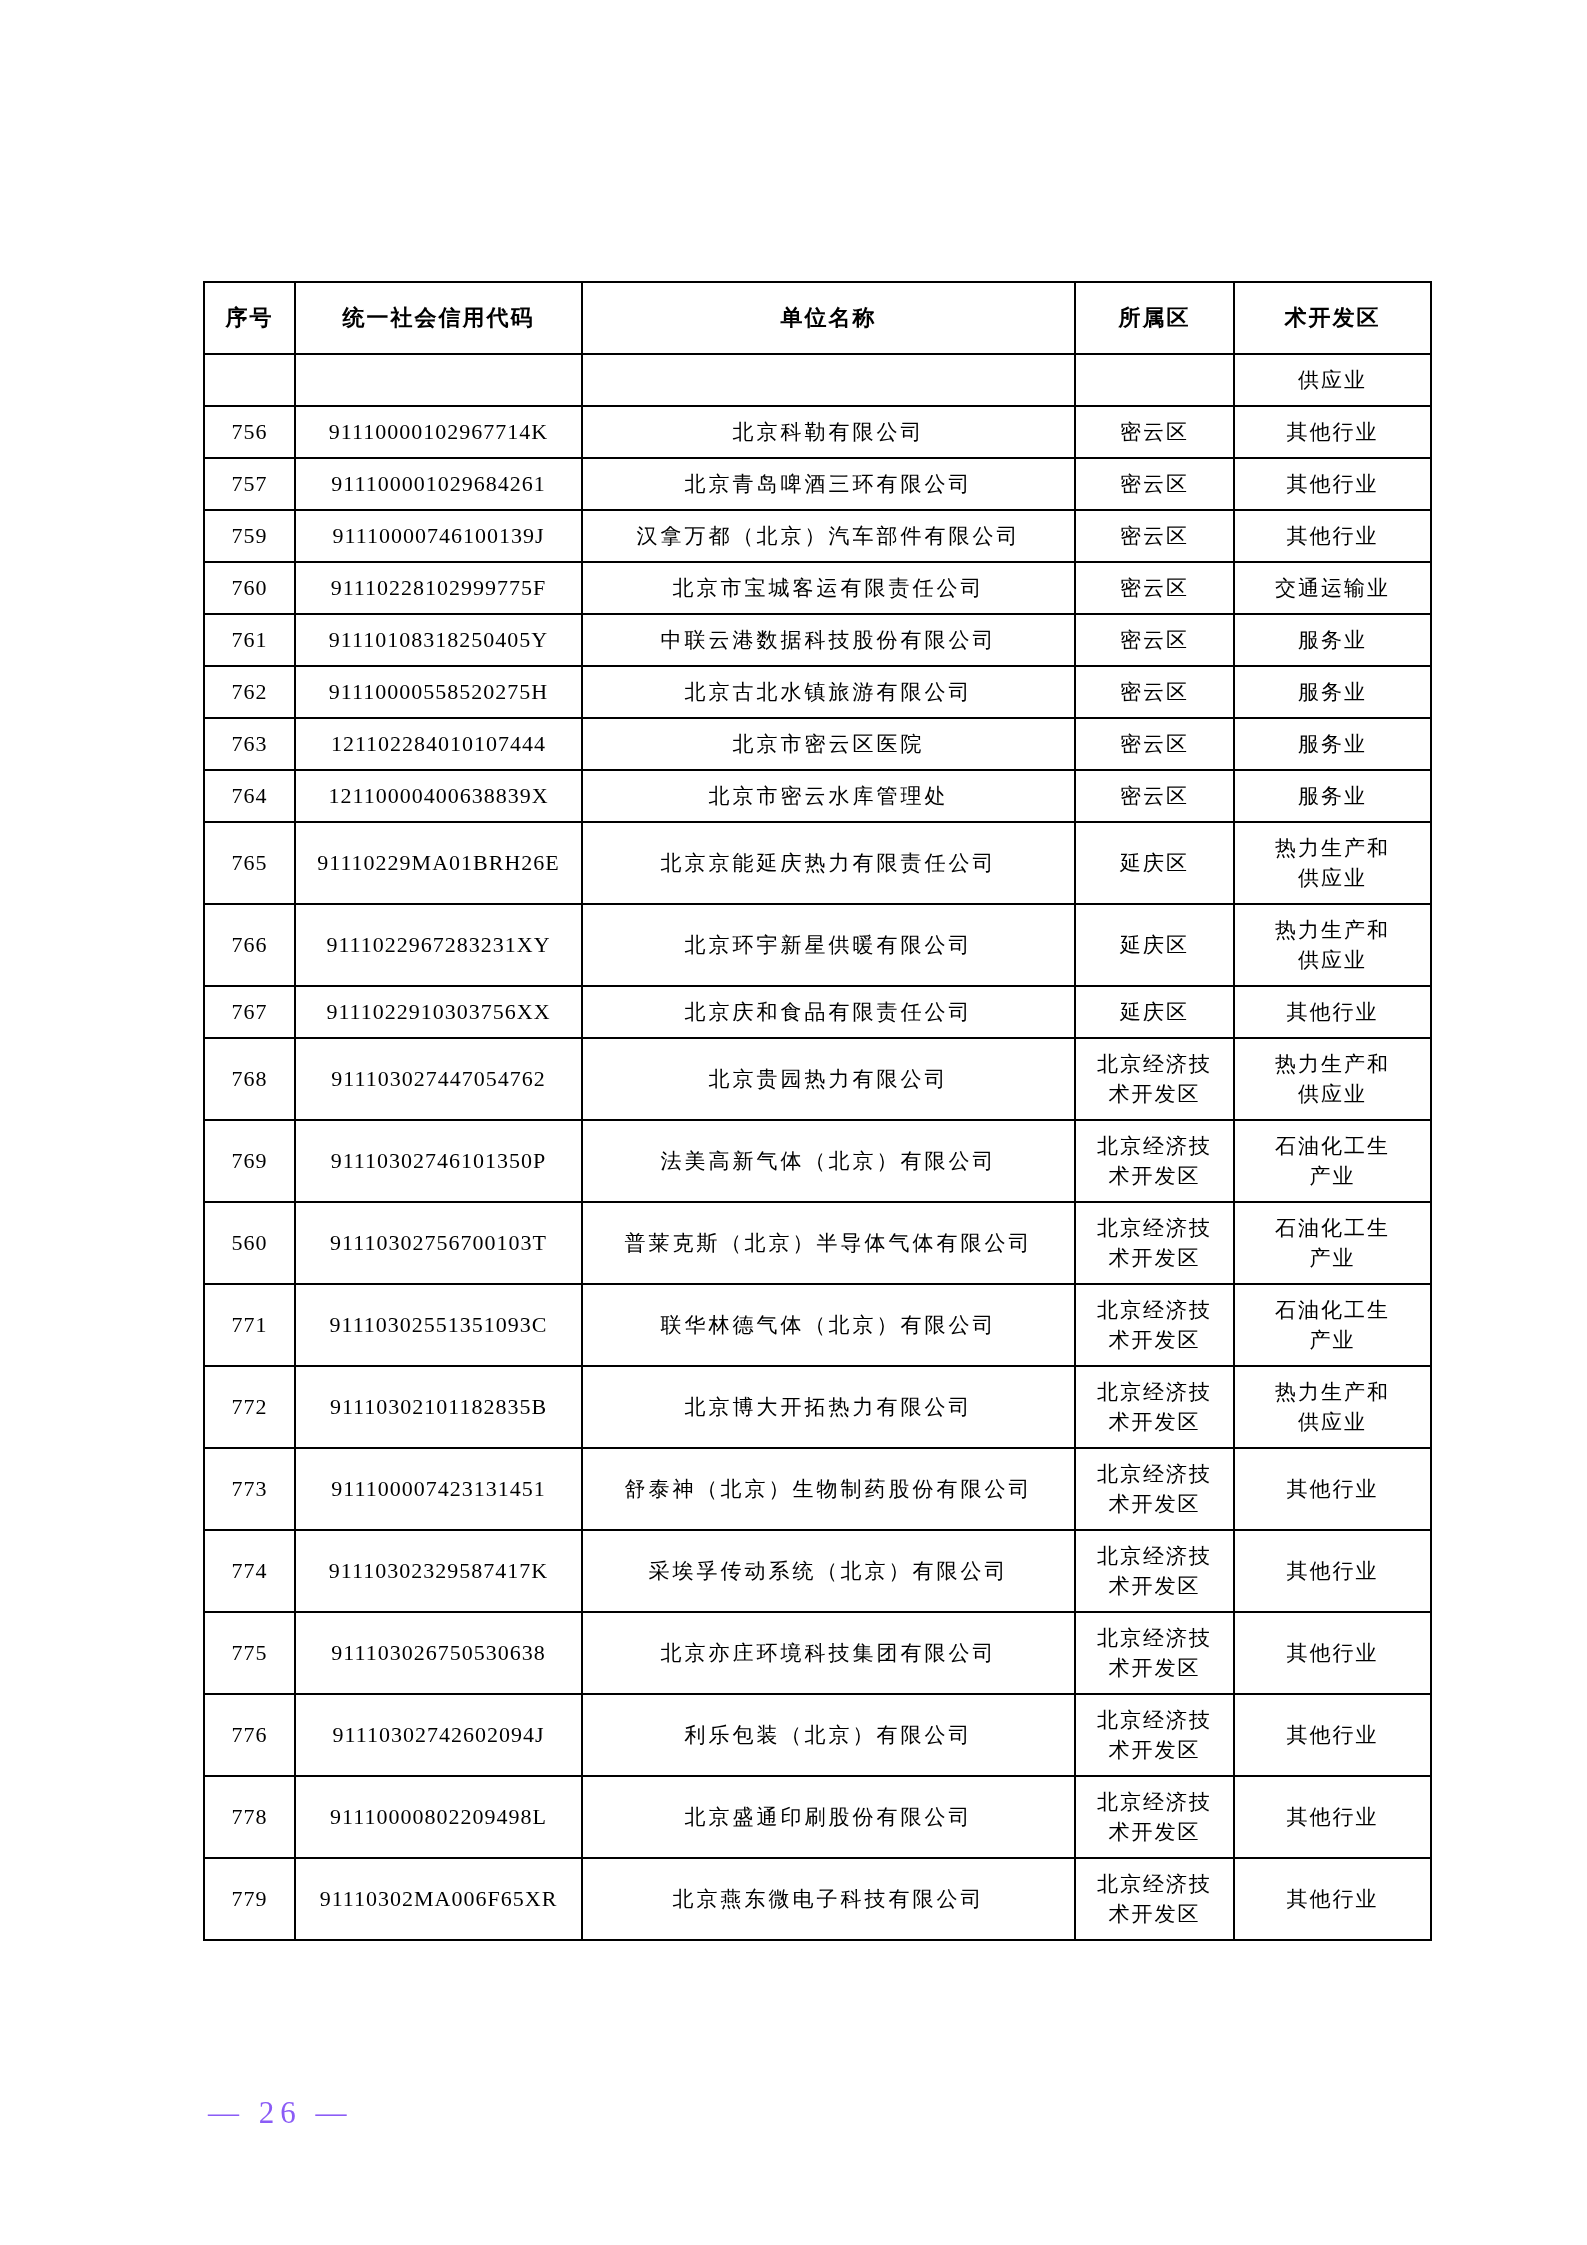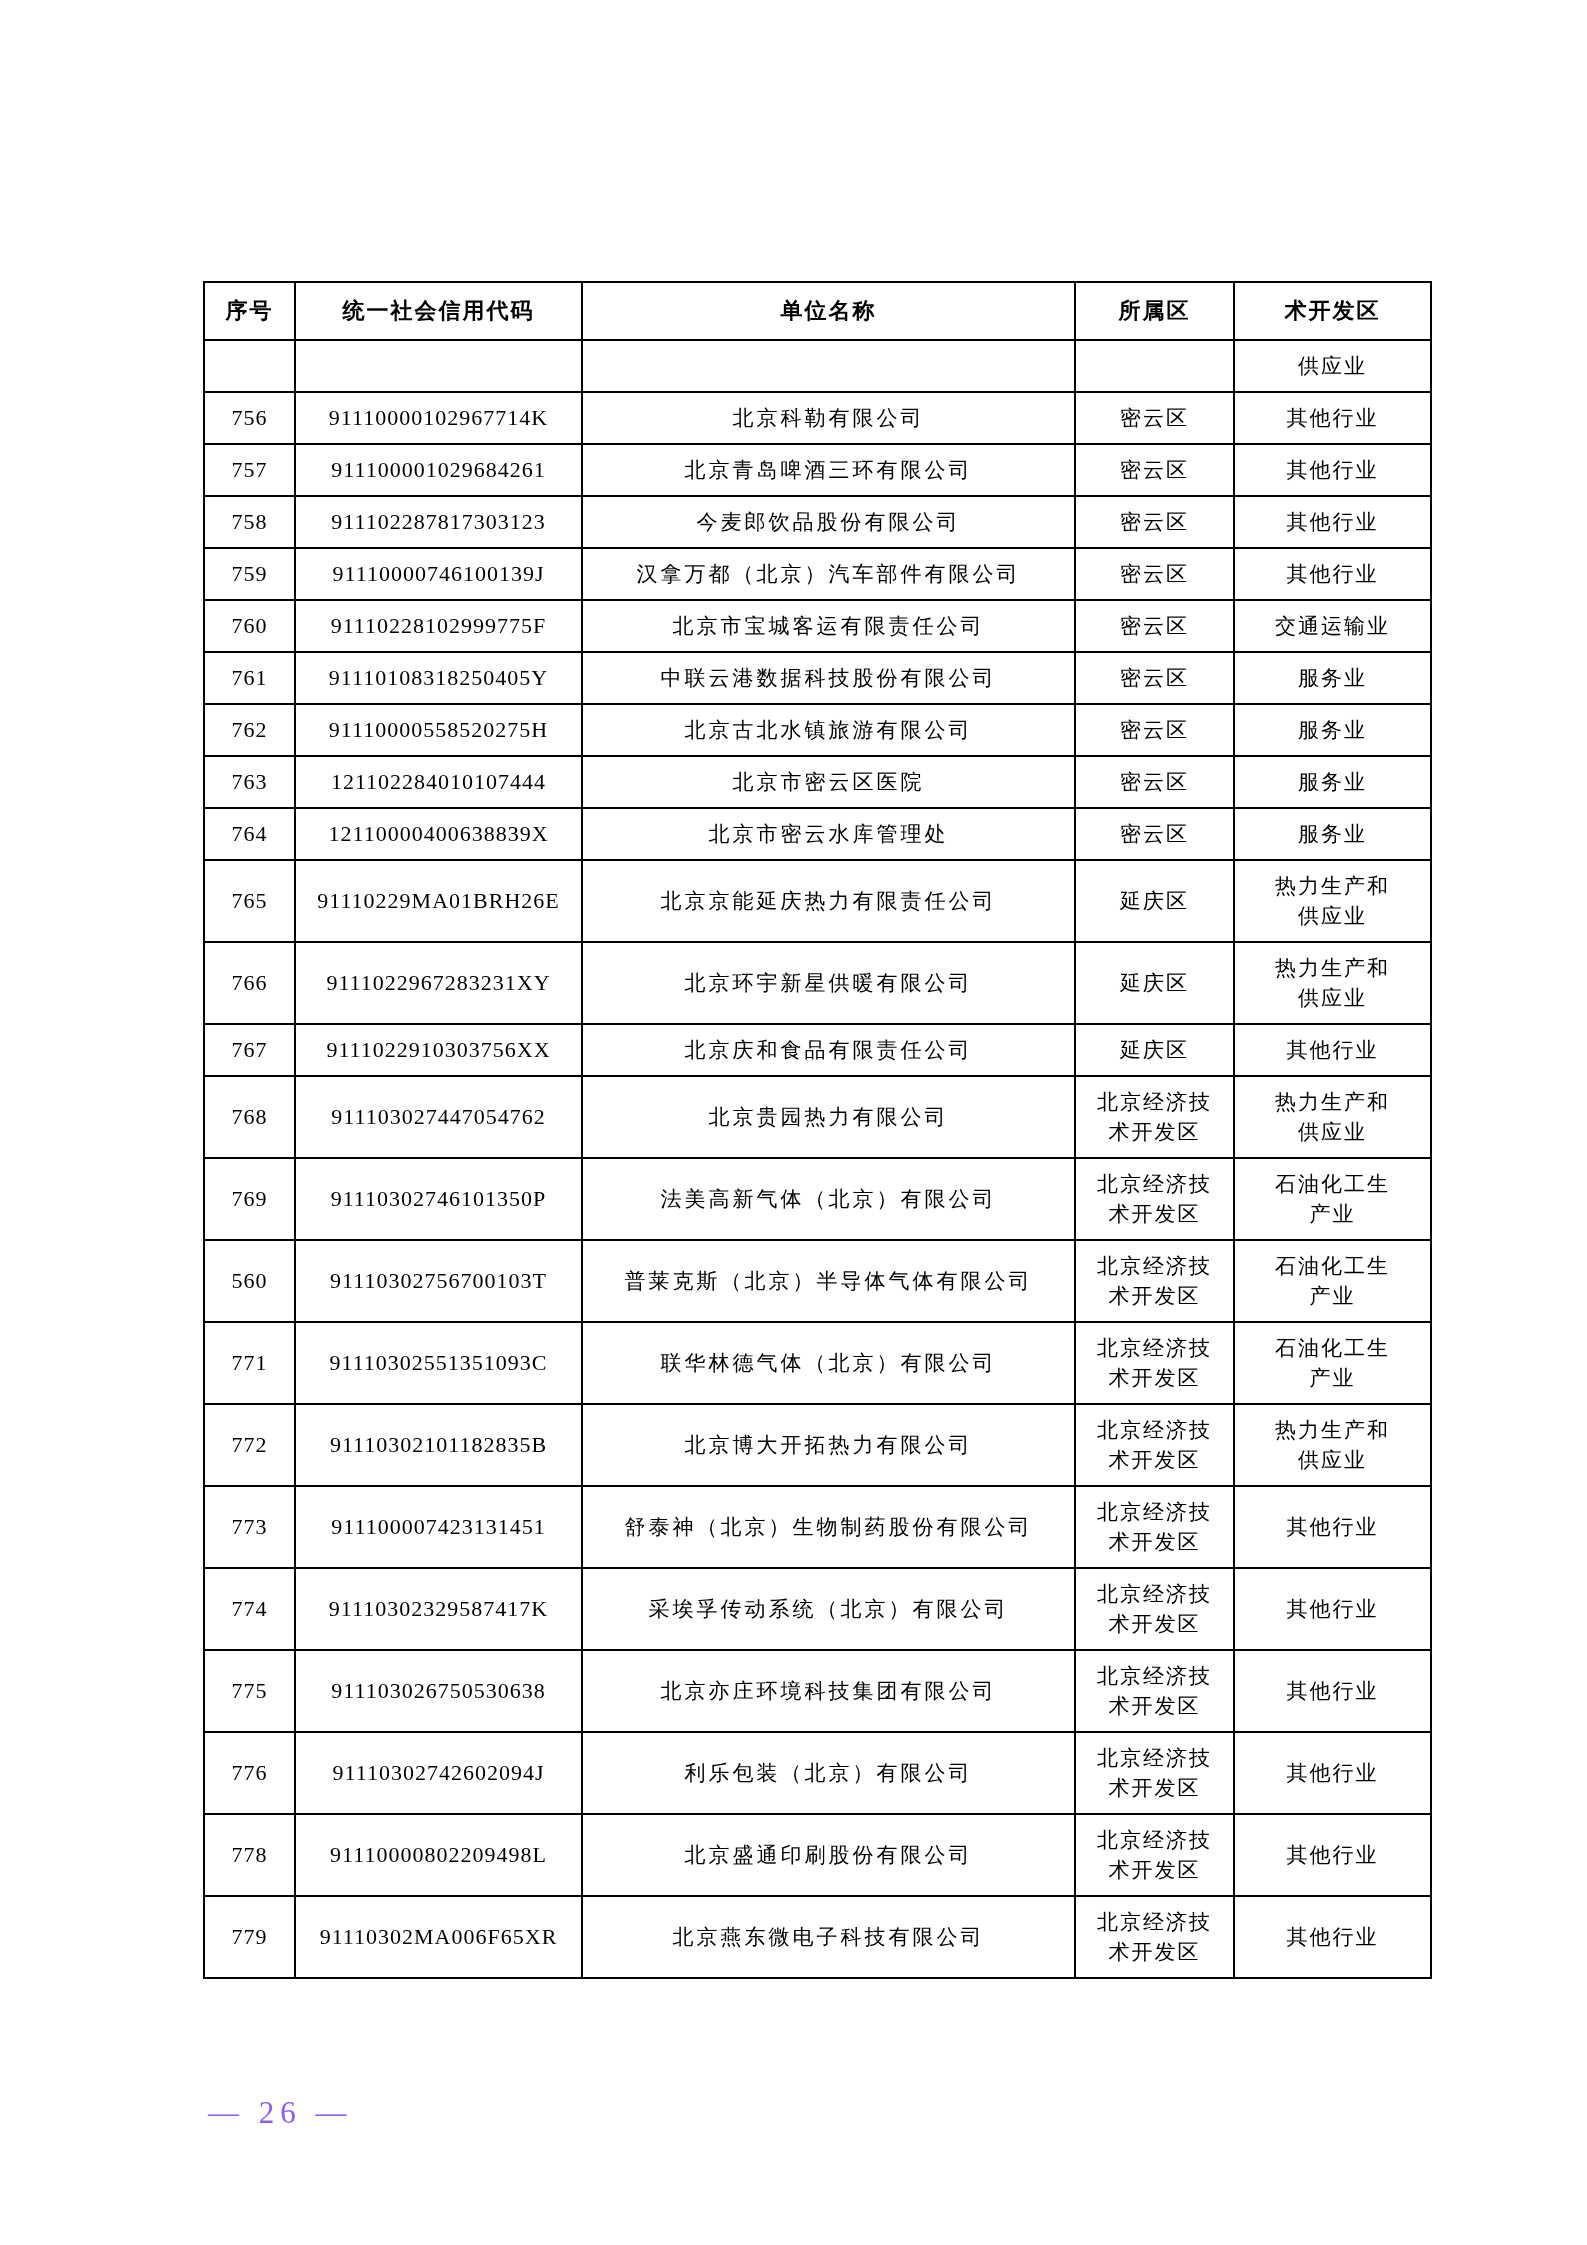--- a/index.html
+++ b/index.html
@@ -35,21 +35,21 @@
     padding: 10px 4px;
     line-height: 30px;
     font-size: 21px;
     white-space: pre-line;
     overflow: hidden;
   }
   .doc-table th {
     font-weight: bold;
     font-size: 22px;
     letter-spacing: 2px;
-    padding: 13px 4px;
+    padding: 20px 4px;
     border-radius: 25px;
   }
   td.serial-cell { letter-spacing: 1px; font-size: 22px; }
   td.code-cell   { letter-spacing: 1px; font-size: 22px; font-family: Liberation Serif, serif; }
   td.name-cell   { letter-spacing: 3px; }
   td.district-cell { letter-spacing: 2px; }
   td.industry-cell { letter-spacing: 2px; text-align: center; }
 
   .page-number {
     position: absolute;
@@ -98,27 +98,20 @@
   </tr>
 
   <tr>
     <td class="serial-cell">757</td>
     <td class="code-cell">911100001029684261</td>
     <td class="name-cell">北京青岛啤酒三环有限公司</td>
     <td class="district-cell">密云区</td>
     <td class="industry-cell">其他行业</td>
   </tr>
 
-  <tr>
-    <td class="serial-cell">758</td>
-    <td class="code-cell">911102287817303123</td>
-    <td class="name-cell">今麦郎饮品股份有限公司</td>
-    <td class="district-cell">密云区</td>
-    <td class="industry-cell">其他行业</td>
-  </tr>
 
   <tr>
     <td class="serial-cell">759</td>
     <td class="code-cell">91110000746100139J</td>
     <td class="name-cell">汉拿万都（北京）汽车部件有限公司</td>
     <td class="district-cell">密云区</td>
     <td class="industry-cell">其他行业</td>
   </tr>
 
   <tr>

